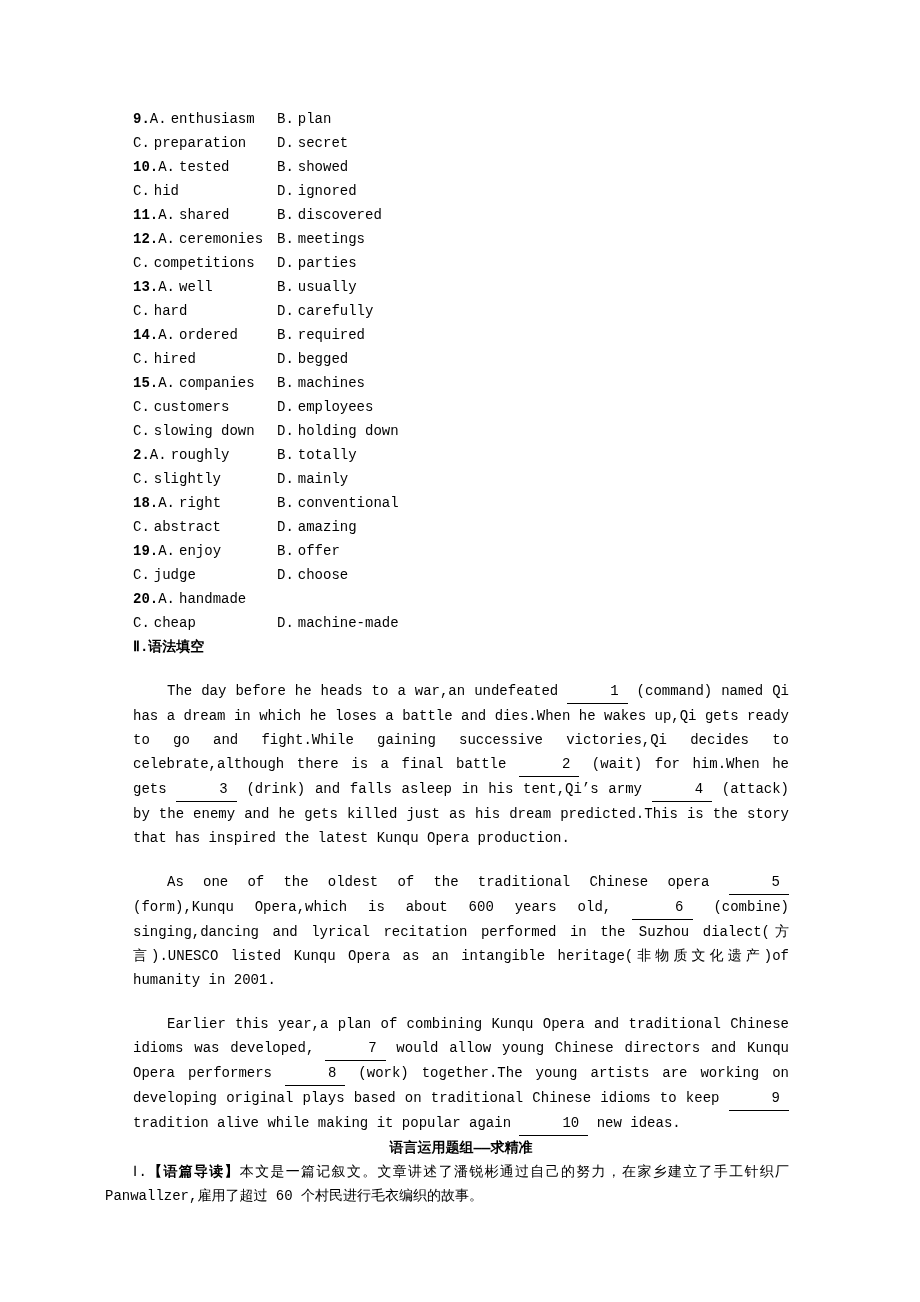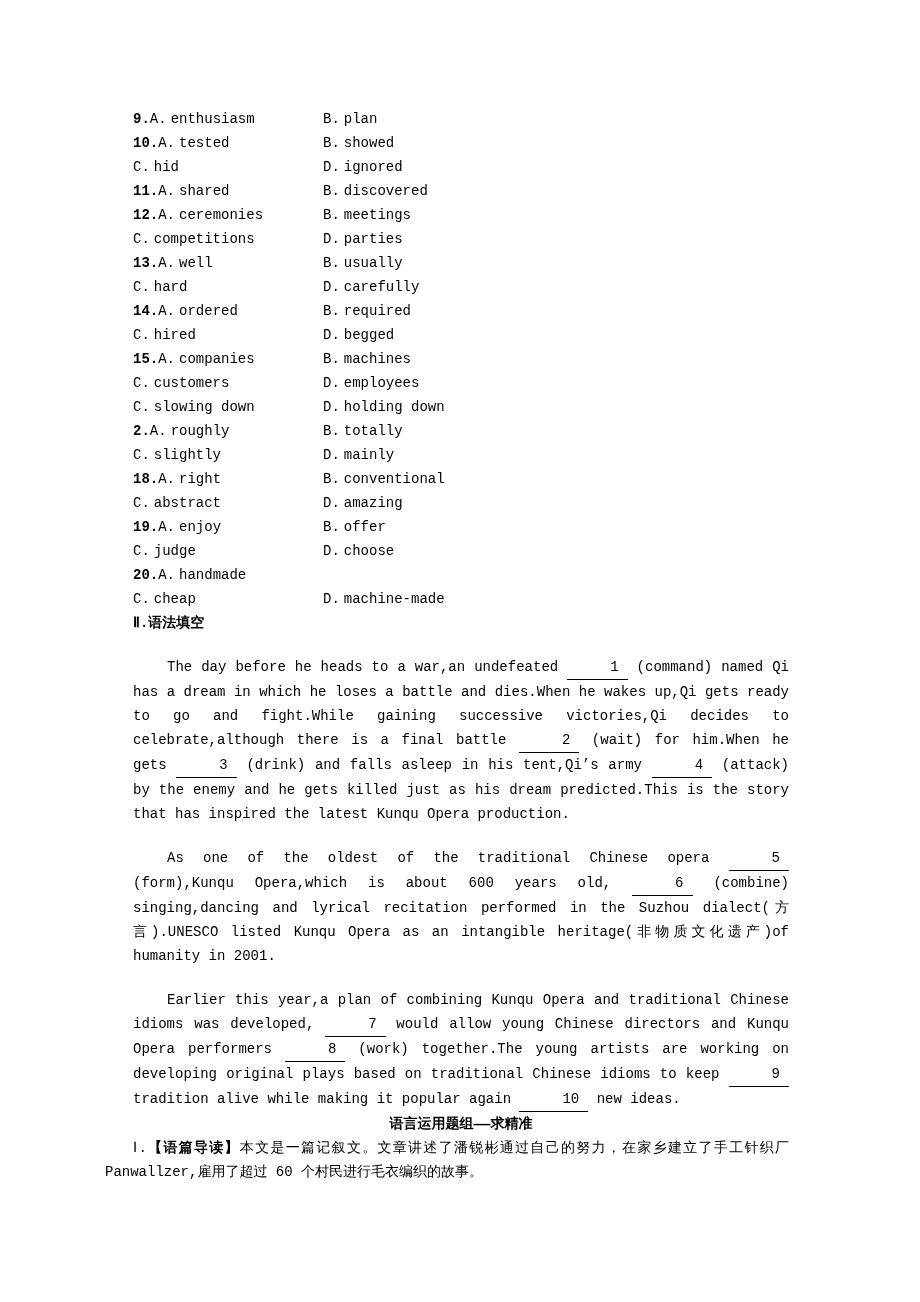--- a/index.html
+++ b/index.html
@@ -6,21 +6,21 @@
   html,body { background:#ffffff; }
   body {
     width:920px; height:1302px;
     font-family:"Liberation Mono","DejaVu Sans Mono",monospace;
     font-size:14px; line-height:24px; color:#000;
     overflow:hidden;
   }
   .page { width:920px; height:1302px; padding:107px 131px 16px 133px; overflow:hidden; }
   .qrow { display:flex; white-space:nowrap; }
   .qcell1 { width:144px; flex-shrink:0; }
-  .qcell2 { flex:1;margin-left:46px; }
+  .qcell2 { flex:1; }
   .qnum { font-weight:bold; }
   .opttext { margin-left:4px; }
   .section-title { font-weight:bold; }
   .para { text-align:justify; text-indent:34px;margin-top:20px; }
   .blank {
     display:inline-block; min-width:14px; padding:0 9px;
     border-bottom:1px solid #000; text-align:center;
   }
   .center-title { text-align:center; font-weight:bold; }
   .intro { margin-left:-28px; text-indent:28px; text-align:justify; }
@@ -28,20 +28,24 @@
 </style>
 </head>
 <body>
 
 <div class="page">
 
   <div id="questions">
       <div class="qrow">
         <div class="qcell1"><span class="qnum">9.</span><span class="optletter">A.</span><span class="opttext">enthusiasm</span></div>
         <div class="qcell2"><span class="optletter">B.</span><span class="opttext">plan</span></div>
+      </div>
+      <div class="qrow">
+        <div class="qcell1"><span class="optletter">C.</span><span class="opttext">preparation</span></div>
+        <div class="qcell2"><span class="optletter">D.</span><span class="opttext">secret</span></div>
       </div>
       <div class="qrow">
         <div class="qcell1"><span class="qnum">10.</span><span class="optletter">A.</span><span class="opttext">tested</span></div>
         <div class="qcell2"><span class="optletter">B.</span><span class="opttext">showed</span></div>
       </div>
       <div class="qrow">
         <div class="qcell1"><span class="optletter">C.</span><span class="opttext">hid</span></div>
         <div class="qcell2"><span class="optletter">D.</span><span class="opttext">ignored</span></div>
       </div>
       <div class="qrow">

